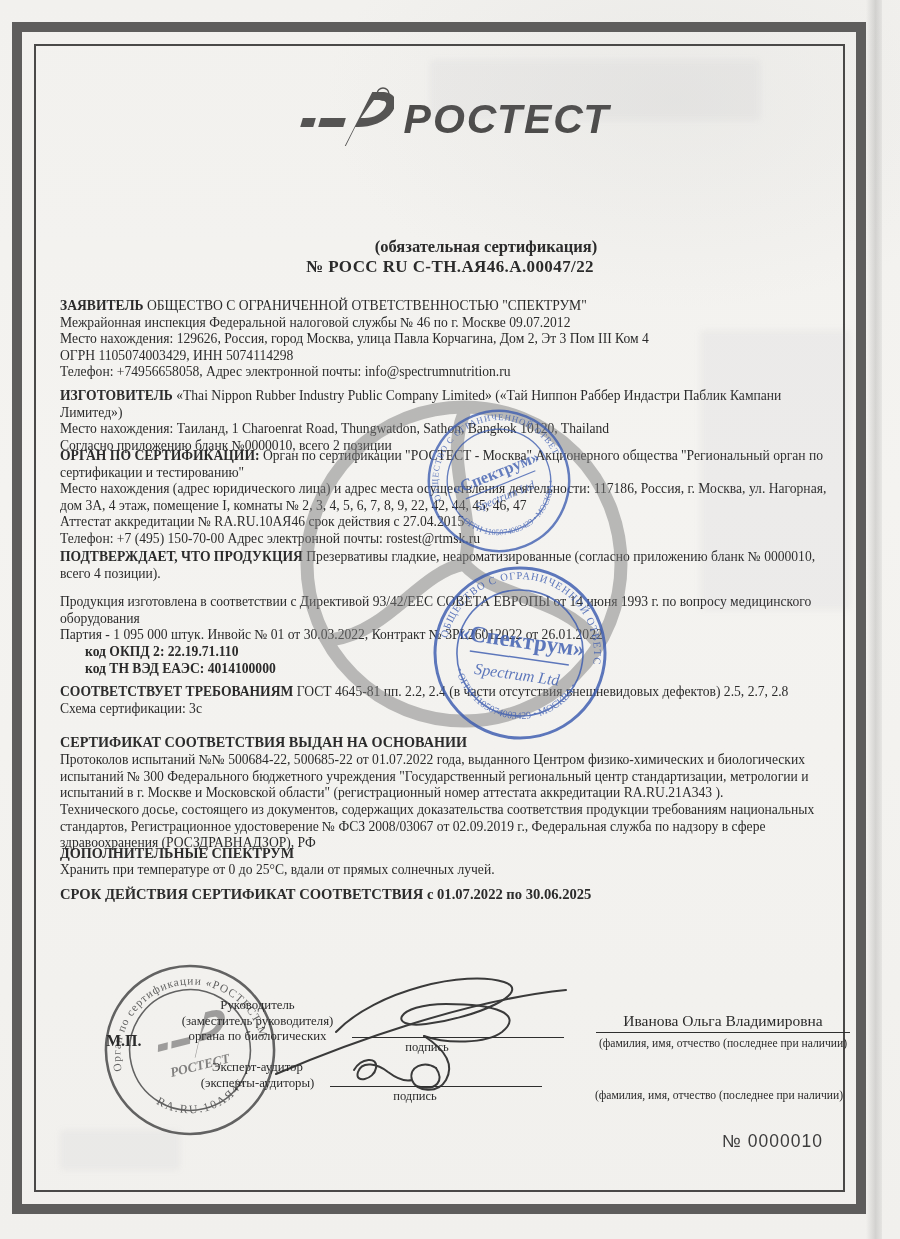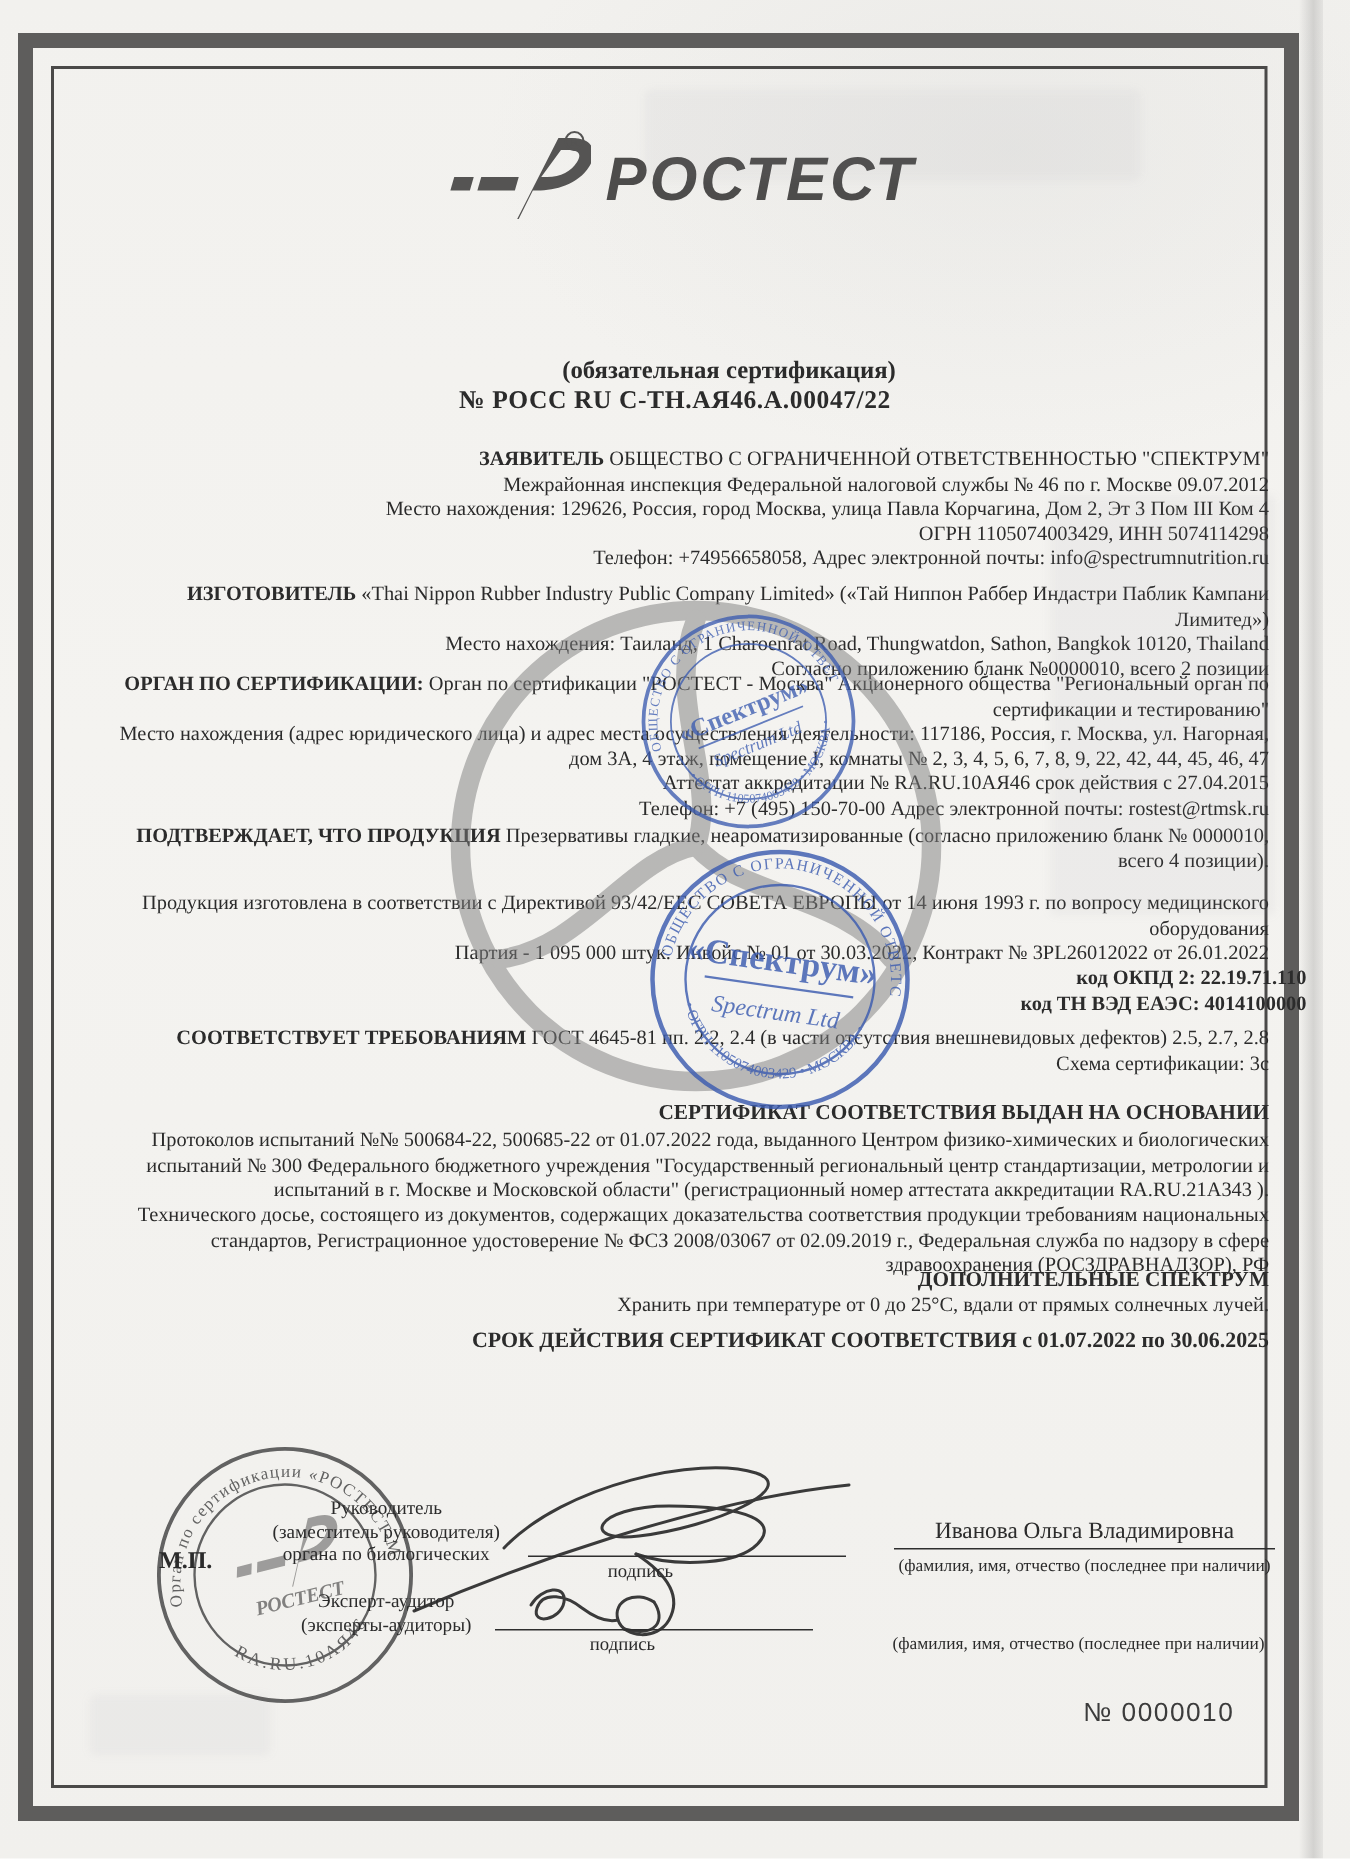--- a/index.html
+++ b/index.html
@@ -12,21 +12,21 @@
     position:relative;
   }
   .paper{position:absolute;inset:0;}
   
   .scan-edge{position:absolute;top:0;right:18px;width:16px;height:100%;
     background:linear-gradient(90deg,transparent,rgba(120,120,120,.25) 60%,rgba(160,160,160,.15));}
   .border-outer{position:absolute;left:12px;top:22px;width:854px;height:1192px;
     border:10px solid #5e5d5c;box-sizing:border-box;}
   .border-inner{position:absolute;left:34px;top:44px;width:811px;height:1148px;
     border:2px solid #4a4948;box-sizing:border-box;}
-  .sec{position:absolute;left:60px;width:786px;font-size:13.6px;line-height:16.6px;text-align:right;}
+  .sec{position:absolute;left:60px;width:786px;font-size:13.6px;line-height:16.6px;}
   .b{font-weight:bold;}
   
   .logo-row{position:absolute;left:0;top:86px;width:100%;display:flex;align-items:center;justify-content:center;gap:10px;}
   .brand{font-family:"Liberation Sans",sans-serif;font-weight:bold;font-style:italic;
     font-size:41px;color:#4d4c4b;letter-spacing:2px;}
   .title{position:absolute;left:0;top:176px;width:100%;text-align:center;
     font-family:"Liberation Sans",sans-serif;font-weight:bold;font-size:35px;color:#403f3e;letter-spacing:-.5px;}
   .subtitle{position:absolute;left:0;top:237px;width:100%;text-align:center;font-weight:bold;font-size:16.5px;padding-left:36px;}
   .certnum{position:absolute;left:0;top:257px;width:100%;text-align:center;font-weight:bold;font-size:17px;letter-spacing:.4px;}
   

